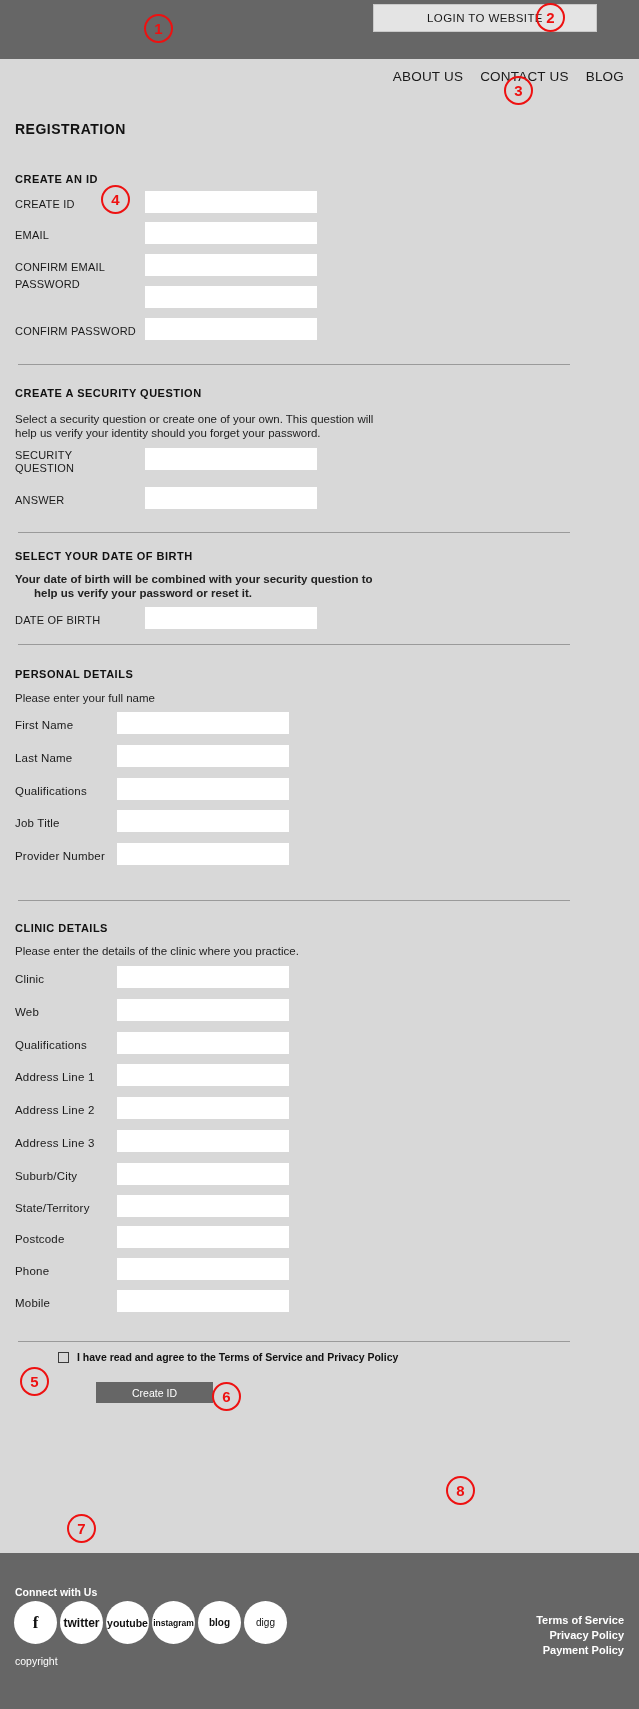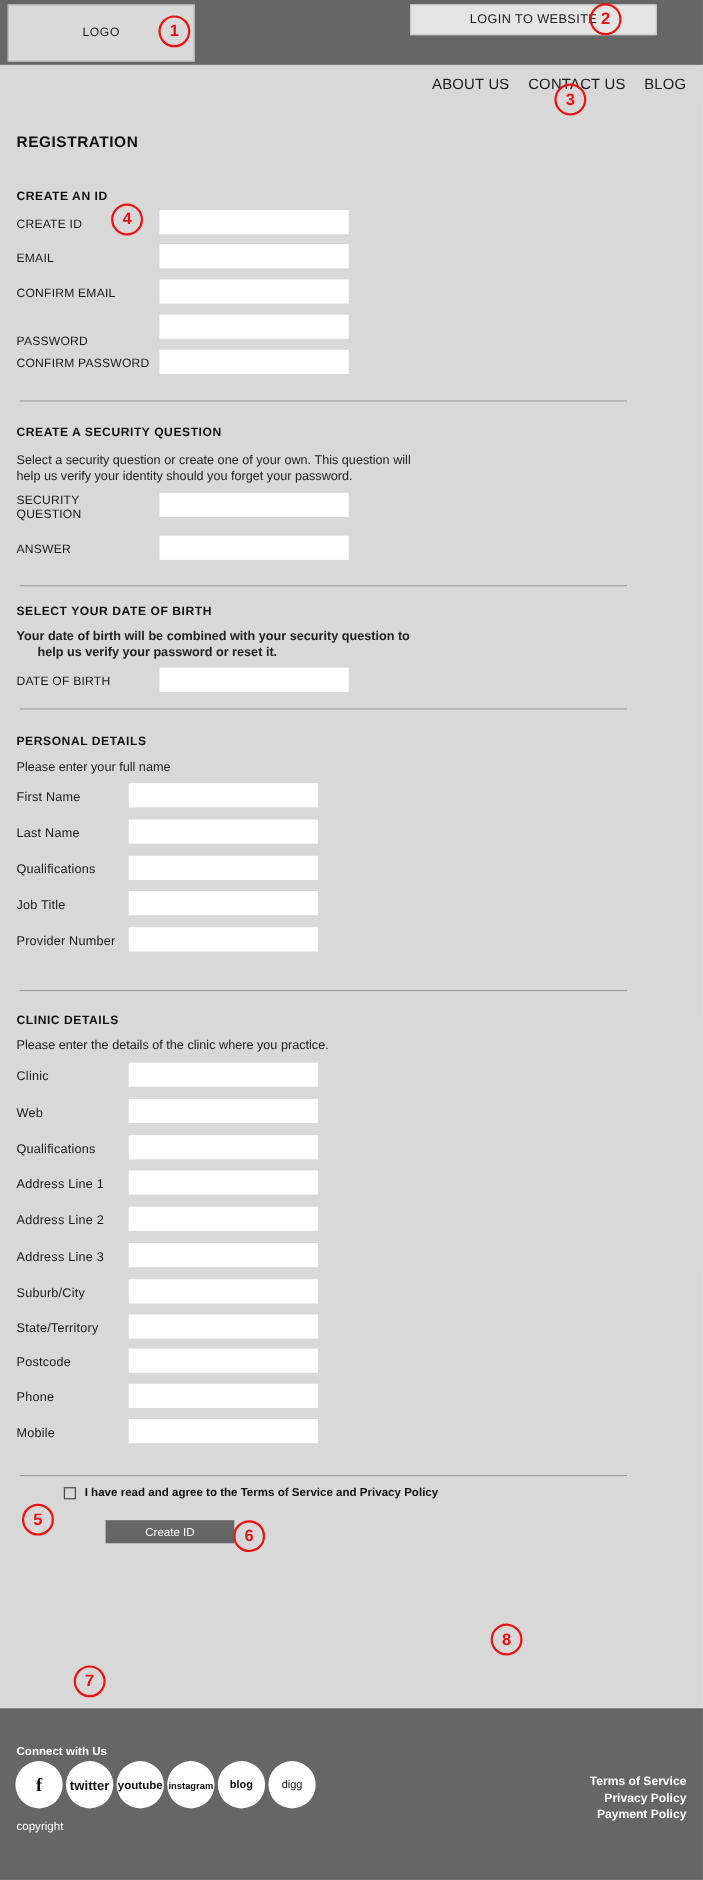--- a/index.html
+++ b/index.html
@@ -235,23 +235,20 @@
     font-family: "Liberation Sans", sans-serif;
     z-index: 50;
   }
 </style>
 </head>
 <body>
 
 <div class="page">
 
   <div class="header">
-    <div class="logo-box">
-      <span class="logo-text">LOGO</span>
-    </div>
     <div class="login-btn">
       <span>LOGIN TO WEBSITE</span>
     </div>
   </div>
 
   <div class="navbar">
     <span class="nav-link">ABOUT US</span>
     <span class="nav-link">CONTACT US</span>
     <span class="nav-link">BLOG</span>
   </div>
@@ -264,21 +261,21 @@
 
     <div class="field-label" style="left:15px;top:105px;">CREATE ID</div>
     <input class="field-input" style="left: 145px; top: 98px; width: 172px; height: 22px;" placeholder="">
 
     <div class="field-label" style="left:15px;top:136px;">EMAIL</div>
     <input class="field-input" style="left: 145px; top: 129px; width: 172px; height: 22px;" placeholder="">
 
     <div class="field-label" style="left:15px;top:168px;">CONFIRM EMAIL</div>
     <input class="field-input" style="left: 145px; top: 161px; width: 172px; height: 22px;" placeholder="">
 
-    <div class="field-label" style="left:15px;top:212px;">PASSWORD</div>
+    <div class="field-label" style="left:15px;top:185px;">PASSWORD</div>
     <input class="field-input" type="password" style="left: 145px; top: 193px; width: 172px; height: 22px;" placeholder="">
 
     <div class="field-label" style="left:15px;top:232px;">CONFIRM PASSWORD</div>
     <input class="field-input" type="password" style="left: 145px; top: 225px; width: 172px; height: 22px;" placeholder="">
 
     <div class="divider" style="top:271px;"></div>
 
     <div class="section-head" style="position:absolute;left:15px;top:294px;">CREATE A SECURITY QUESTION</div>
 
     <div class="section-note" style="position:absolute;left:15px;top:319px;">Select a security question or create one of your own. This question will</div>

